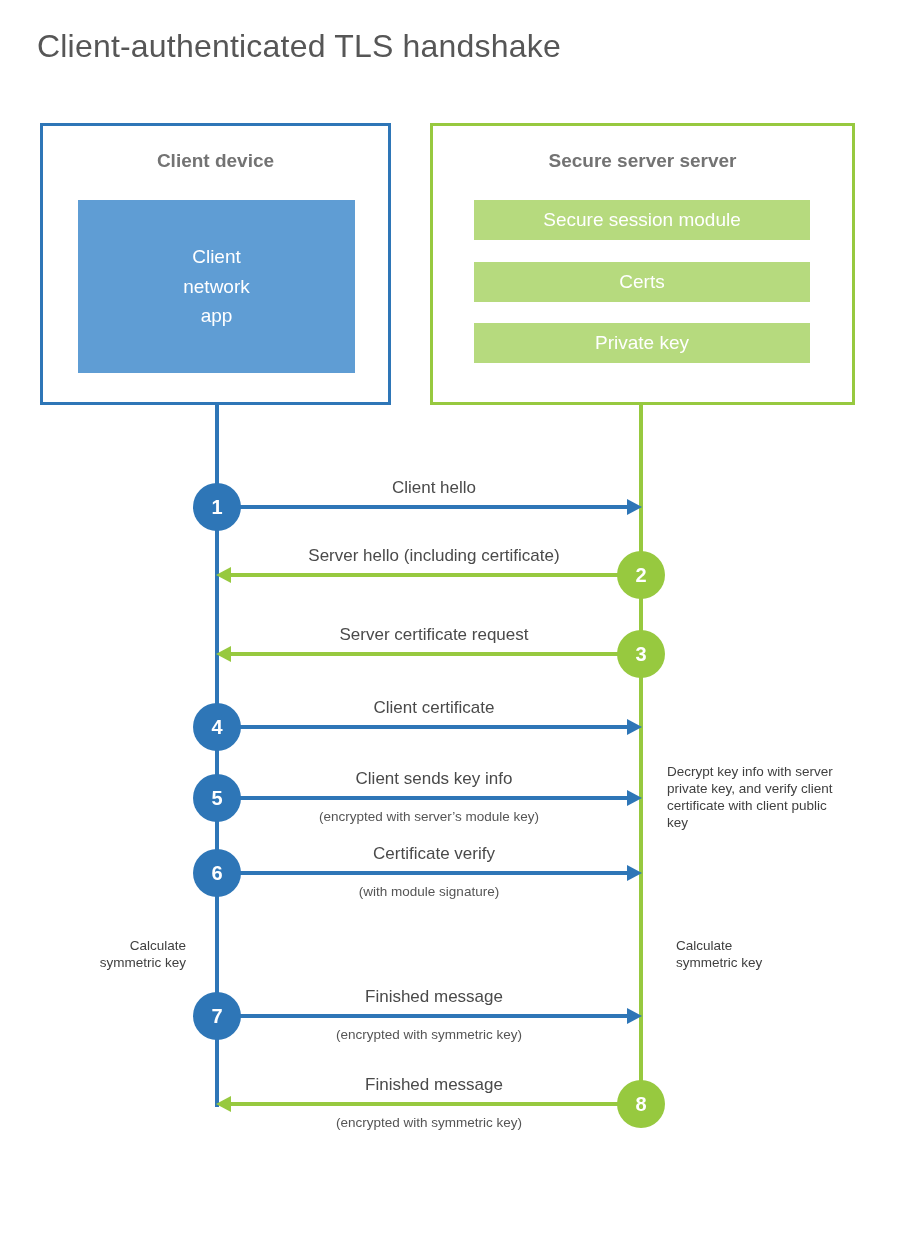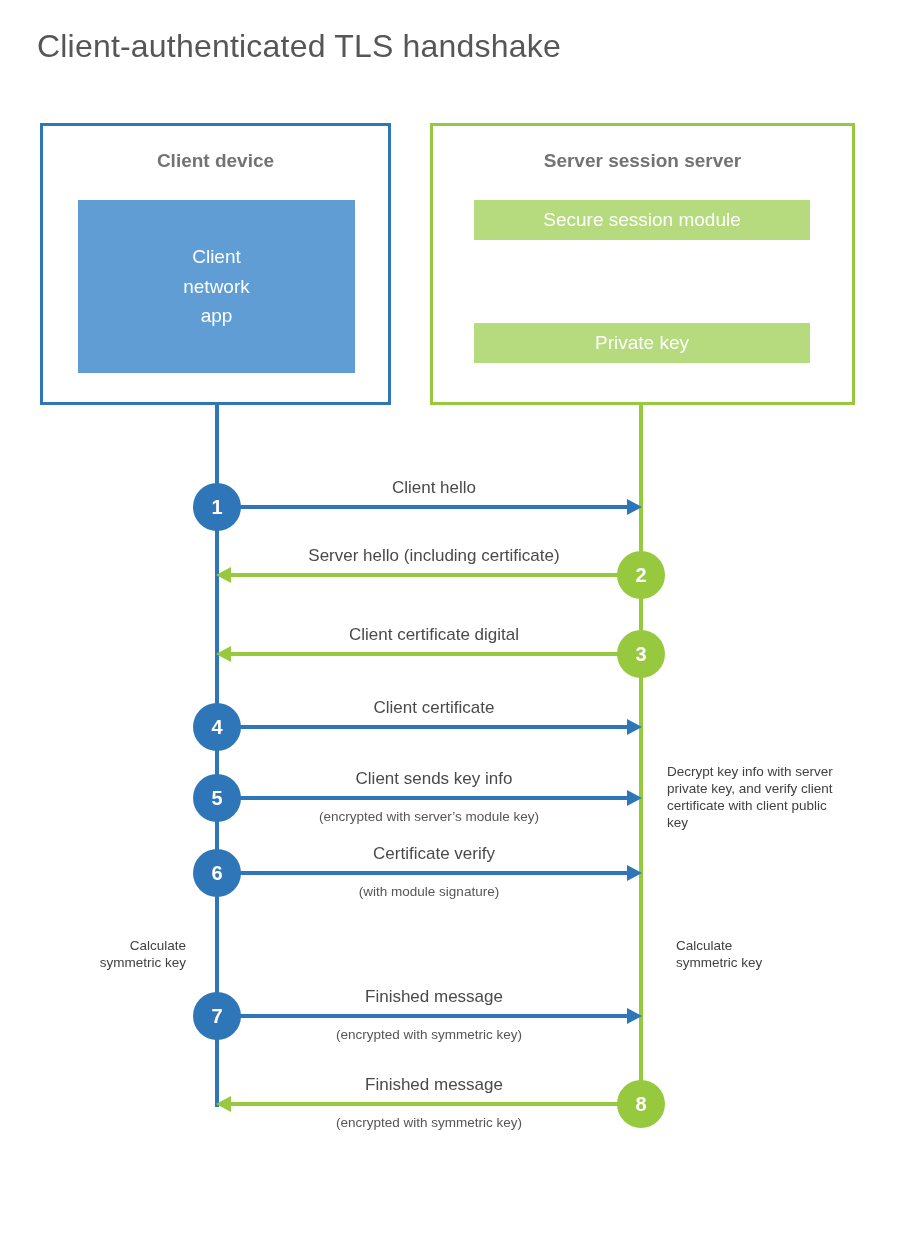--- a/index.html
+++ b/index.html
@@ -80,23 +80,26 @@
   <div class="page-title">Client-authenticated TLS handshake</div>
 
   <div class="actor-box client-box">
     <div class="box-title">Client device</div>
     <div class="client-app-rect">
       <span>Client network app</span>
     </div>
   </div>
 
   <div class="actor-box server-box">
-    <div class="box-title">Server session server</div>
+    <div class="box-title">Secure server server</div>
     <div class="server-bar bar-1">
       <span>Secure session module</span>
+    </div>
+    <div class="server-bar bar-2">
+      <span>Certs</span>
     </div>
     <div class="server-bar bar-3">
       <span>Private key</span>
     </div>
   </div>
 
   <div class="lifeline blue"></div>
   <div class="lifeline green"></div>
 
   <div class="msg-label" style="top:476px">Client hello</div>
@@ -106,21 +109,21 @@
     <span>1</span>
   </div>
 
   <div class="msg-label" style="top:544px">Server hello (including certificate)</div>
   <div class="arrow-line green" style="top:573px"></div>
   <div class="arrow-head left" style="top:567px"></div>
   <div class="num-circle green" style="top:551px">
     <span>2</span>
   </div>
 
-  <div class="msg-label" style="top:623px">Client certificate digital</div>
+  <div class="msg-label" style="top:623px">Server certificate request</div>
   <div class="arrow-line green" style="top:652px"></div>
   <div class="arrow-head left" style="top:646px"></div>
   <div class="num-circle green" style="top:630px">
     <span>3</span>
   </div>
 
   <div class="msg-label" style="top:696px">Client certificate</div>
   <div class="arrow-line blue" style="top:725px"></div>
   <div class="arrow-head right" style="top:719px"></div>
   <div class="num-circle blue" style="top:703px">

